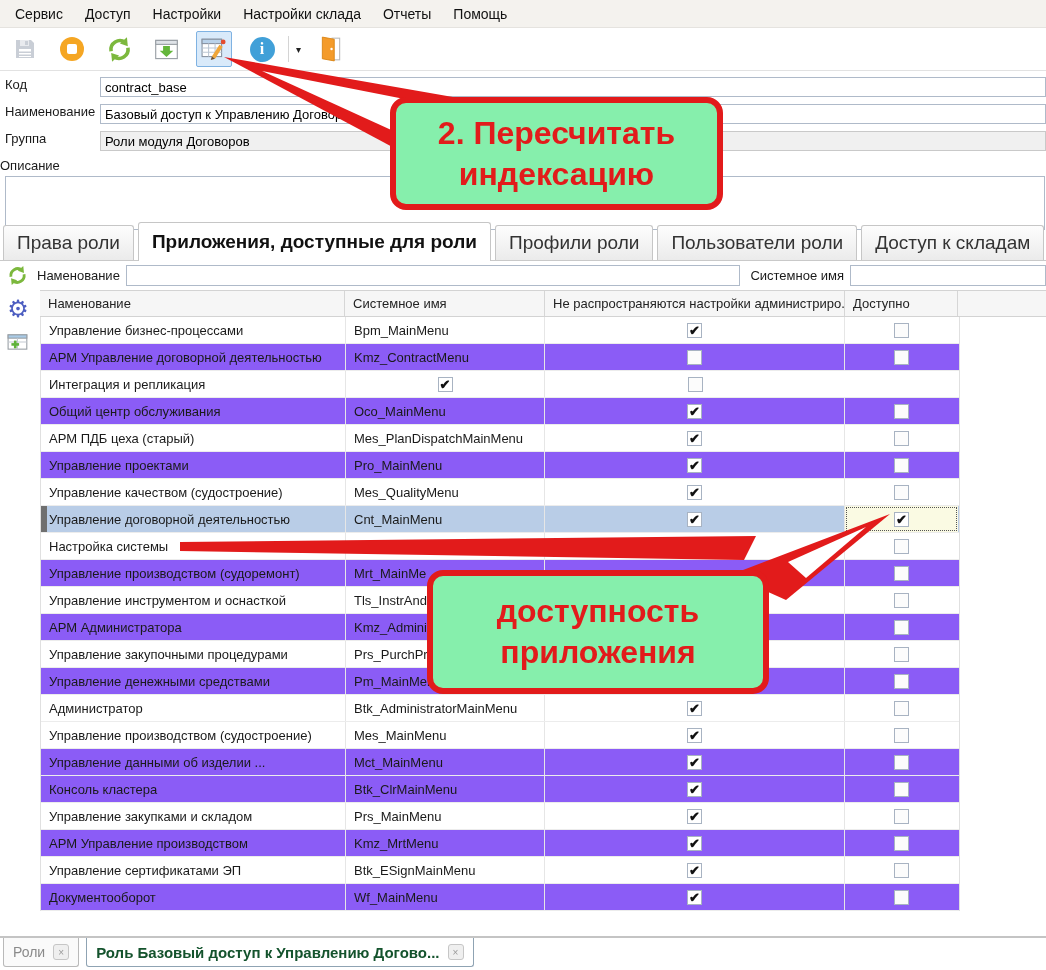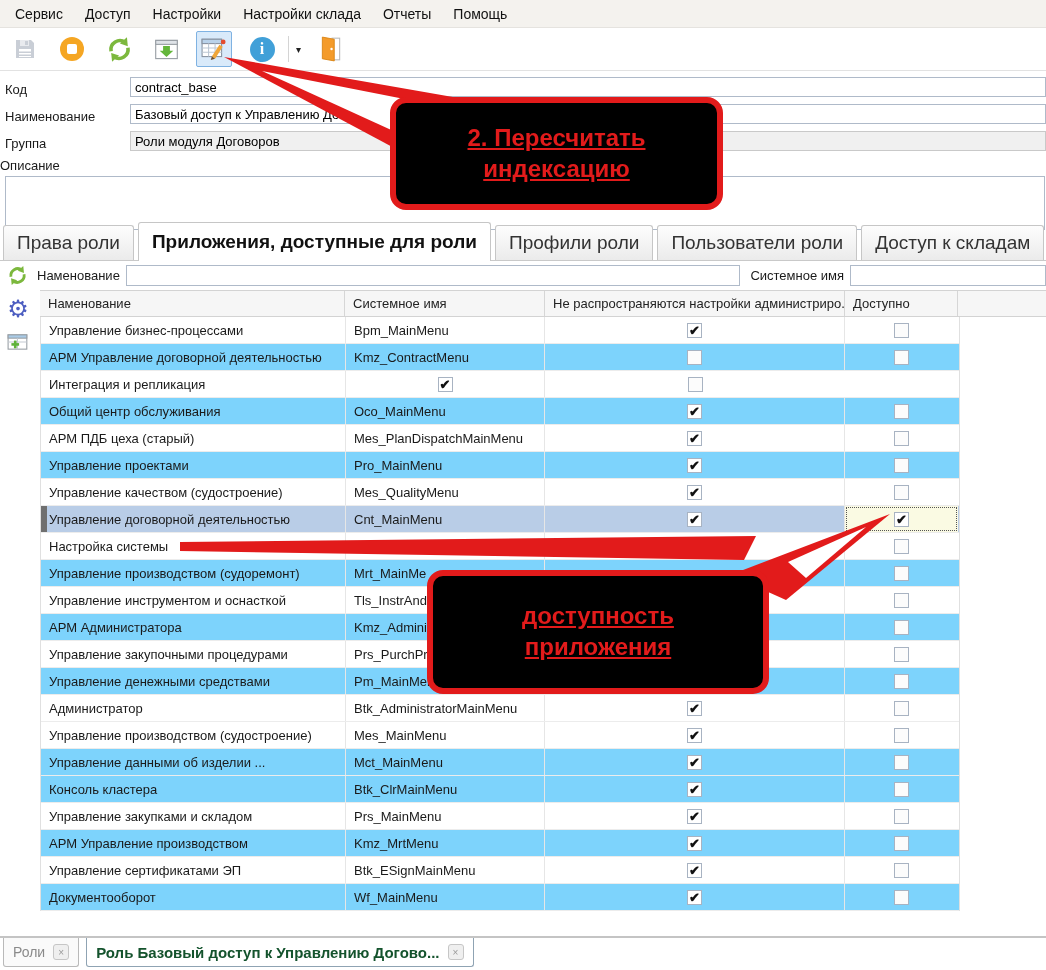--- a/index.html
+++ b/index.html
@@ -21,21 +21,21 @@
   .info-icon{width:25px;height:25px;border-radius:50%;background:#41a0d8;color:#fff;
              display:flex;align-items:center;justify-content:center;
              font-family:"Liberation Serif",serif;font-weight:bold;font-size:16px;}
   .info-icon::before{content:"i";}
   .dd-sep{width:1px;height:26px;background:#d4d4d4;margin-left:-4px;}
   .dropdown-arrow-icon{font-size:10px;color:#222;margin-left:-6px;}
   .dropdown-arrow-icon::before{content:"\25BE";}
 
   
   .form-area{padding-top:6px;}
-  .form-row{display:flex;align-items:flex-end;margin-bottom:7px;gap:30px;}
+  .form-row{display:flex;align-items:flex-start;margin-bottom:7px;}
   .form-label{width:95px;padding-left:5px;font-size:13px;flex:0 0 auto;}
   .form-input{flex:1;height:18px;border:1px solid #afbac9;font-size:13px;padding:0 4px;
               font-family:"Liberation Sans",sans-serif;background:#fff;outline:none;}
   .form-input.readonly{background:#f0f0f0;border-color:#c9c9c9;}
   .desc-label{font-size:13px;margin:2px 0 3px 0;}
   .desc-box{display:block;width:calc(100% - 12px);margin-left:5px;height:48px;
             border:1px solid #afbac9;resize:none;font-family:"Liberation Sans",sans-serif;}
 
   
   .tabs{display:flex;gap:4px;padding:0 3px;border-bottom:1px solid #c9c9c9;height:31px;
@@ -66,21 +66,21 @@
   .grid{margin-left:40px;font-size:13px;}
   .thead{display:grid;grid-template-columns:305px 200px 300px 113px 87px;height:25px;
          background:#f6f6f6;border-top:1px solid #d3d3d3;border-bottom:1px solid #d3d3d3;
          align-items:center;}
   .th{padding:0 8px;border-right:1px solid #d6d6d6;color:#222;overflow:hidden;
       white-space:nowrap;text-overflow:ellipsis;height:100%;display:flex;align-items:center;}
   .th.filler{border-right:none;}
   .tbody{border-left:1px solid #e0e0e0;width:918px;border-right:1px solid #e0e0e0;box-sizing:content-box;}
   .tr{display:grid;grid-template-columns:305px 199px 300px 113px;height:26px;background:#fff;
       position:relative;border-bottom:1px solid #ececec;}
-  .tr.alt{background:#7dd3fc;}
+  .tr.alt{background:#8b5cf6;}
   .tr.selected{background:#b9cde7;}
   .tr.selected::before{content:"";position:absolute;left:0;top:0;width:6px;height:100%;background:#6f6f6f;}
   .td{padding:0 8px;border-right:1px solid #e6e6e6;height:100%;display:flex;align-items:center;
       overflow:hidden;white-space:nowrap;box-sizing:border-box;}
   .td:last-child{border-right:none;}
   .td.center{justify-content:center;}
   .tr.selected .td.c-avail{background:#fafae3;outline:1px dotted #555;outline-offset:-2px;}
   .cb{width:15px;height:15px;background:#fcfcfc;border:1px solid #a8b3c2;display:flex;
       align-items:center;justify-content:center;box-sizing:border-box;}
   .cb.checked{background:#fff;}
@@ -92,24 +92,24 @@
   .btab{height:28px;display:flex;align-items:center;padding:0 9px;border:1px solid #b9b9b9;
         border-top:none;border-radius:0 0 3px 3px;background:#fafafa;font-size:14px;color:#8a8a8a;}
   .btab.active{font-weight:bold;color:#14532d;font-size:15px;background:#fff;border-color:#8fa3b3;}
   .btab .close{width:14px;height:14px;border:1px solid #c6c6c6;border-radius:3px;background:#efefef;
                color:#9a9a9a;font-size:10px;display:flex;align-items:center;justify-content:center;
                margin-left:8px;font-weight:normal;}
   .btab .close::before{content:"\00D7";}
 
   
   .overlay-svg{position:absolute;left:0;top:0;z-index:55;pointer-events:none;}
-  .callout{position:absolute;background:#000000;border:6px solid #e21b1b;border-radius:16px;
-           color:#e21b1b;text-align:center;z-index:60;font-size:24px;font-weight:bold;
+  .callout{position:absolute;background:#86efac;border:6px solid #e21b1b;border-radius:16px;
+           color:#e21b1b;text-align:center;z-index:60;font-size:32px;font-weight:bold;
            display:flex;flex-direction:column;justify-content:center;pointer-events:none;
-           line-height:1.28;text-decoration:underline;}
+           line-height:1.28;}
   #callout-0{left:390px;top:97px;width:321px;height:101px;}
   #callout-1{left:427px;top:570px;width:330px;height:112px;}
 </style>
 </head>
 <body>
 
 <div class="app">
 
   <div class="menubar" id="menubar">
       <span class="menu-item">Сервис</span>

